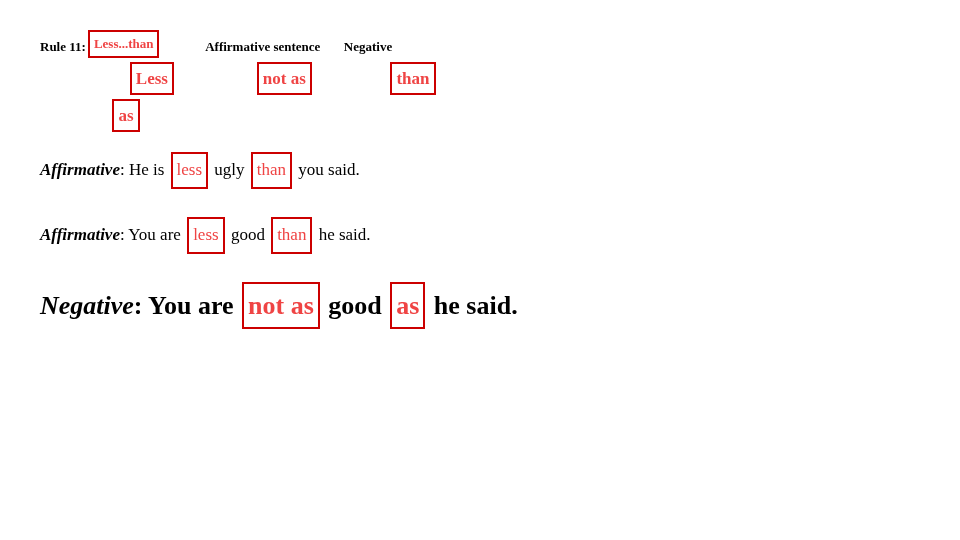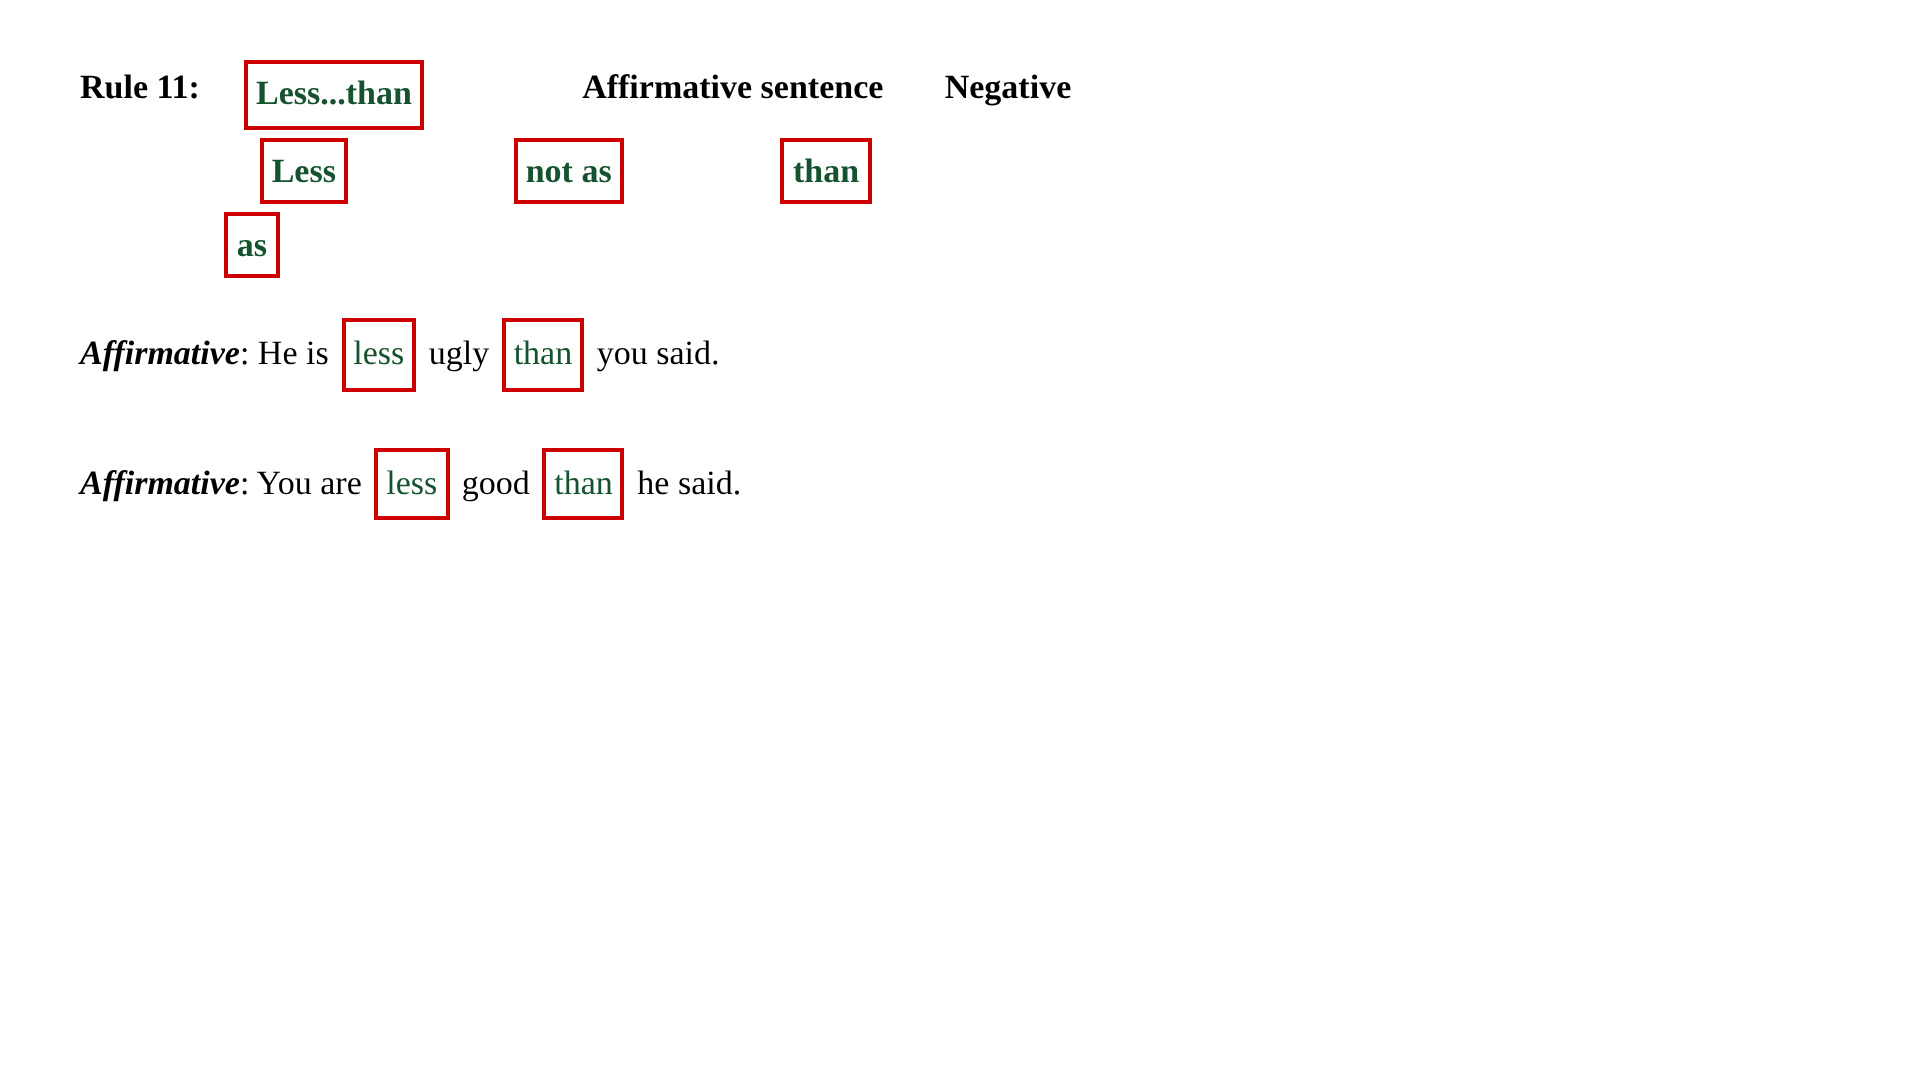--- a/index.html
+++ b/index.html
@@ -29,21 +29,21 @@
       font-weight: bold;
       margin-bottom: 20px;
       line-height: 1.6;
     }
 
     .boxed {
       display: inline-block;
       border: 2px solid #cc0000;
       padding: 1px 4px;
       margin: 0 2px;
-      color: #14532d;
+      color: #ef4444;
     }
 
     .section {
       margin-bottom: 10px;
       font-size: 17px;
       line-height: 1.8;
       font-family: Liberation Serif, serif;
     }
 
     .section-large {
@@ -59,23 +59,23 @@
     }
 
     .label-neg {
       font-weight: bold;
       font-style: italic;
     }
 
     .header-row {
       display: flex;
       flex-wrap: wrap;
-      align-items: flex-start;
-      gap: 20px;
-      font-size: 17px;
+      align-items: flex-end;
+      gap: 0;
+      font-size: 13px;
       font-weight: bold;
       margin-bottom: 4px;
       line-height: 1.7;
     }
 
     .main-content {
       margin-top: 0;
     }
 
     .rule-block {
@@ -120,14 +120,17 @@
 
   <br>
 
   
   <div class="section">
     <span class="label-aff">Affirmative</span><span>: You are </span><span class="boxed">less</span><span>  good </span><span class="boxed">than</span><span>  he said.</span>
   </div>
 
   <br>
 
+  <div class="section-large">
+    <span class="label-neg">Negative</span><span>: You are </span><span class="boxed">not as</span><span> good </span><span class="boxed">as</span><span> he said.</span>
+  </div>
 
 </div>
 
 </body></html>

